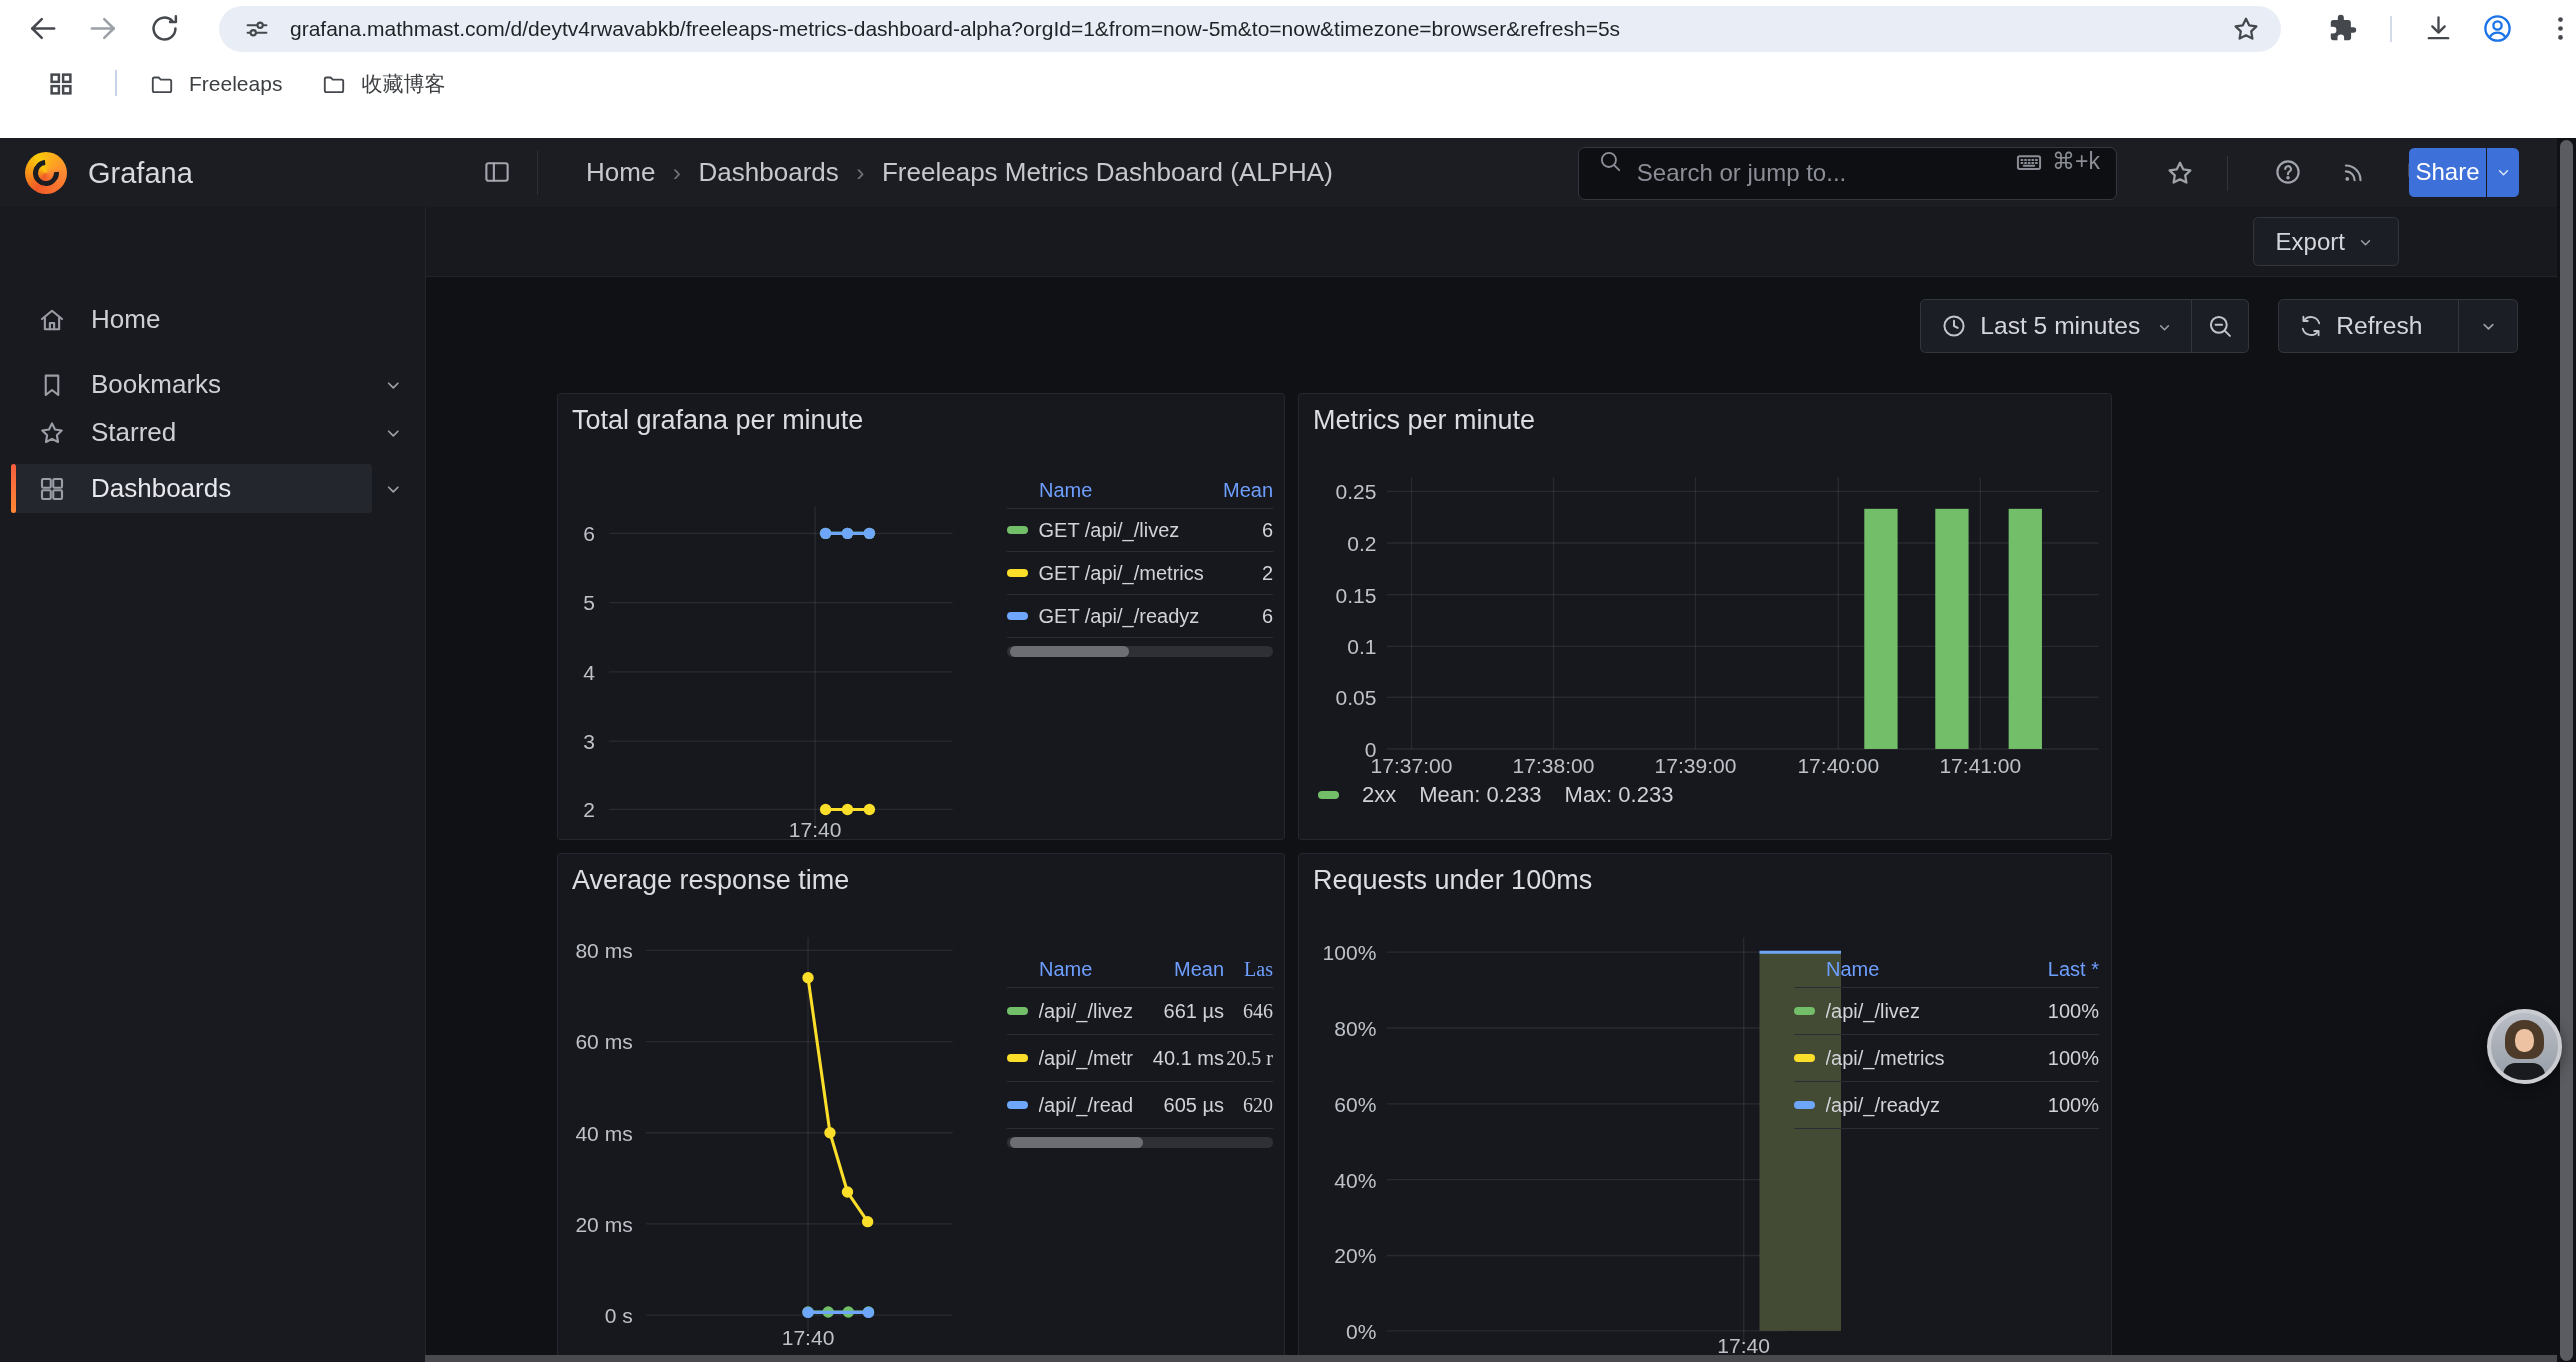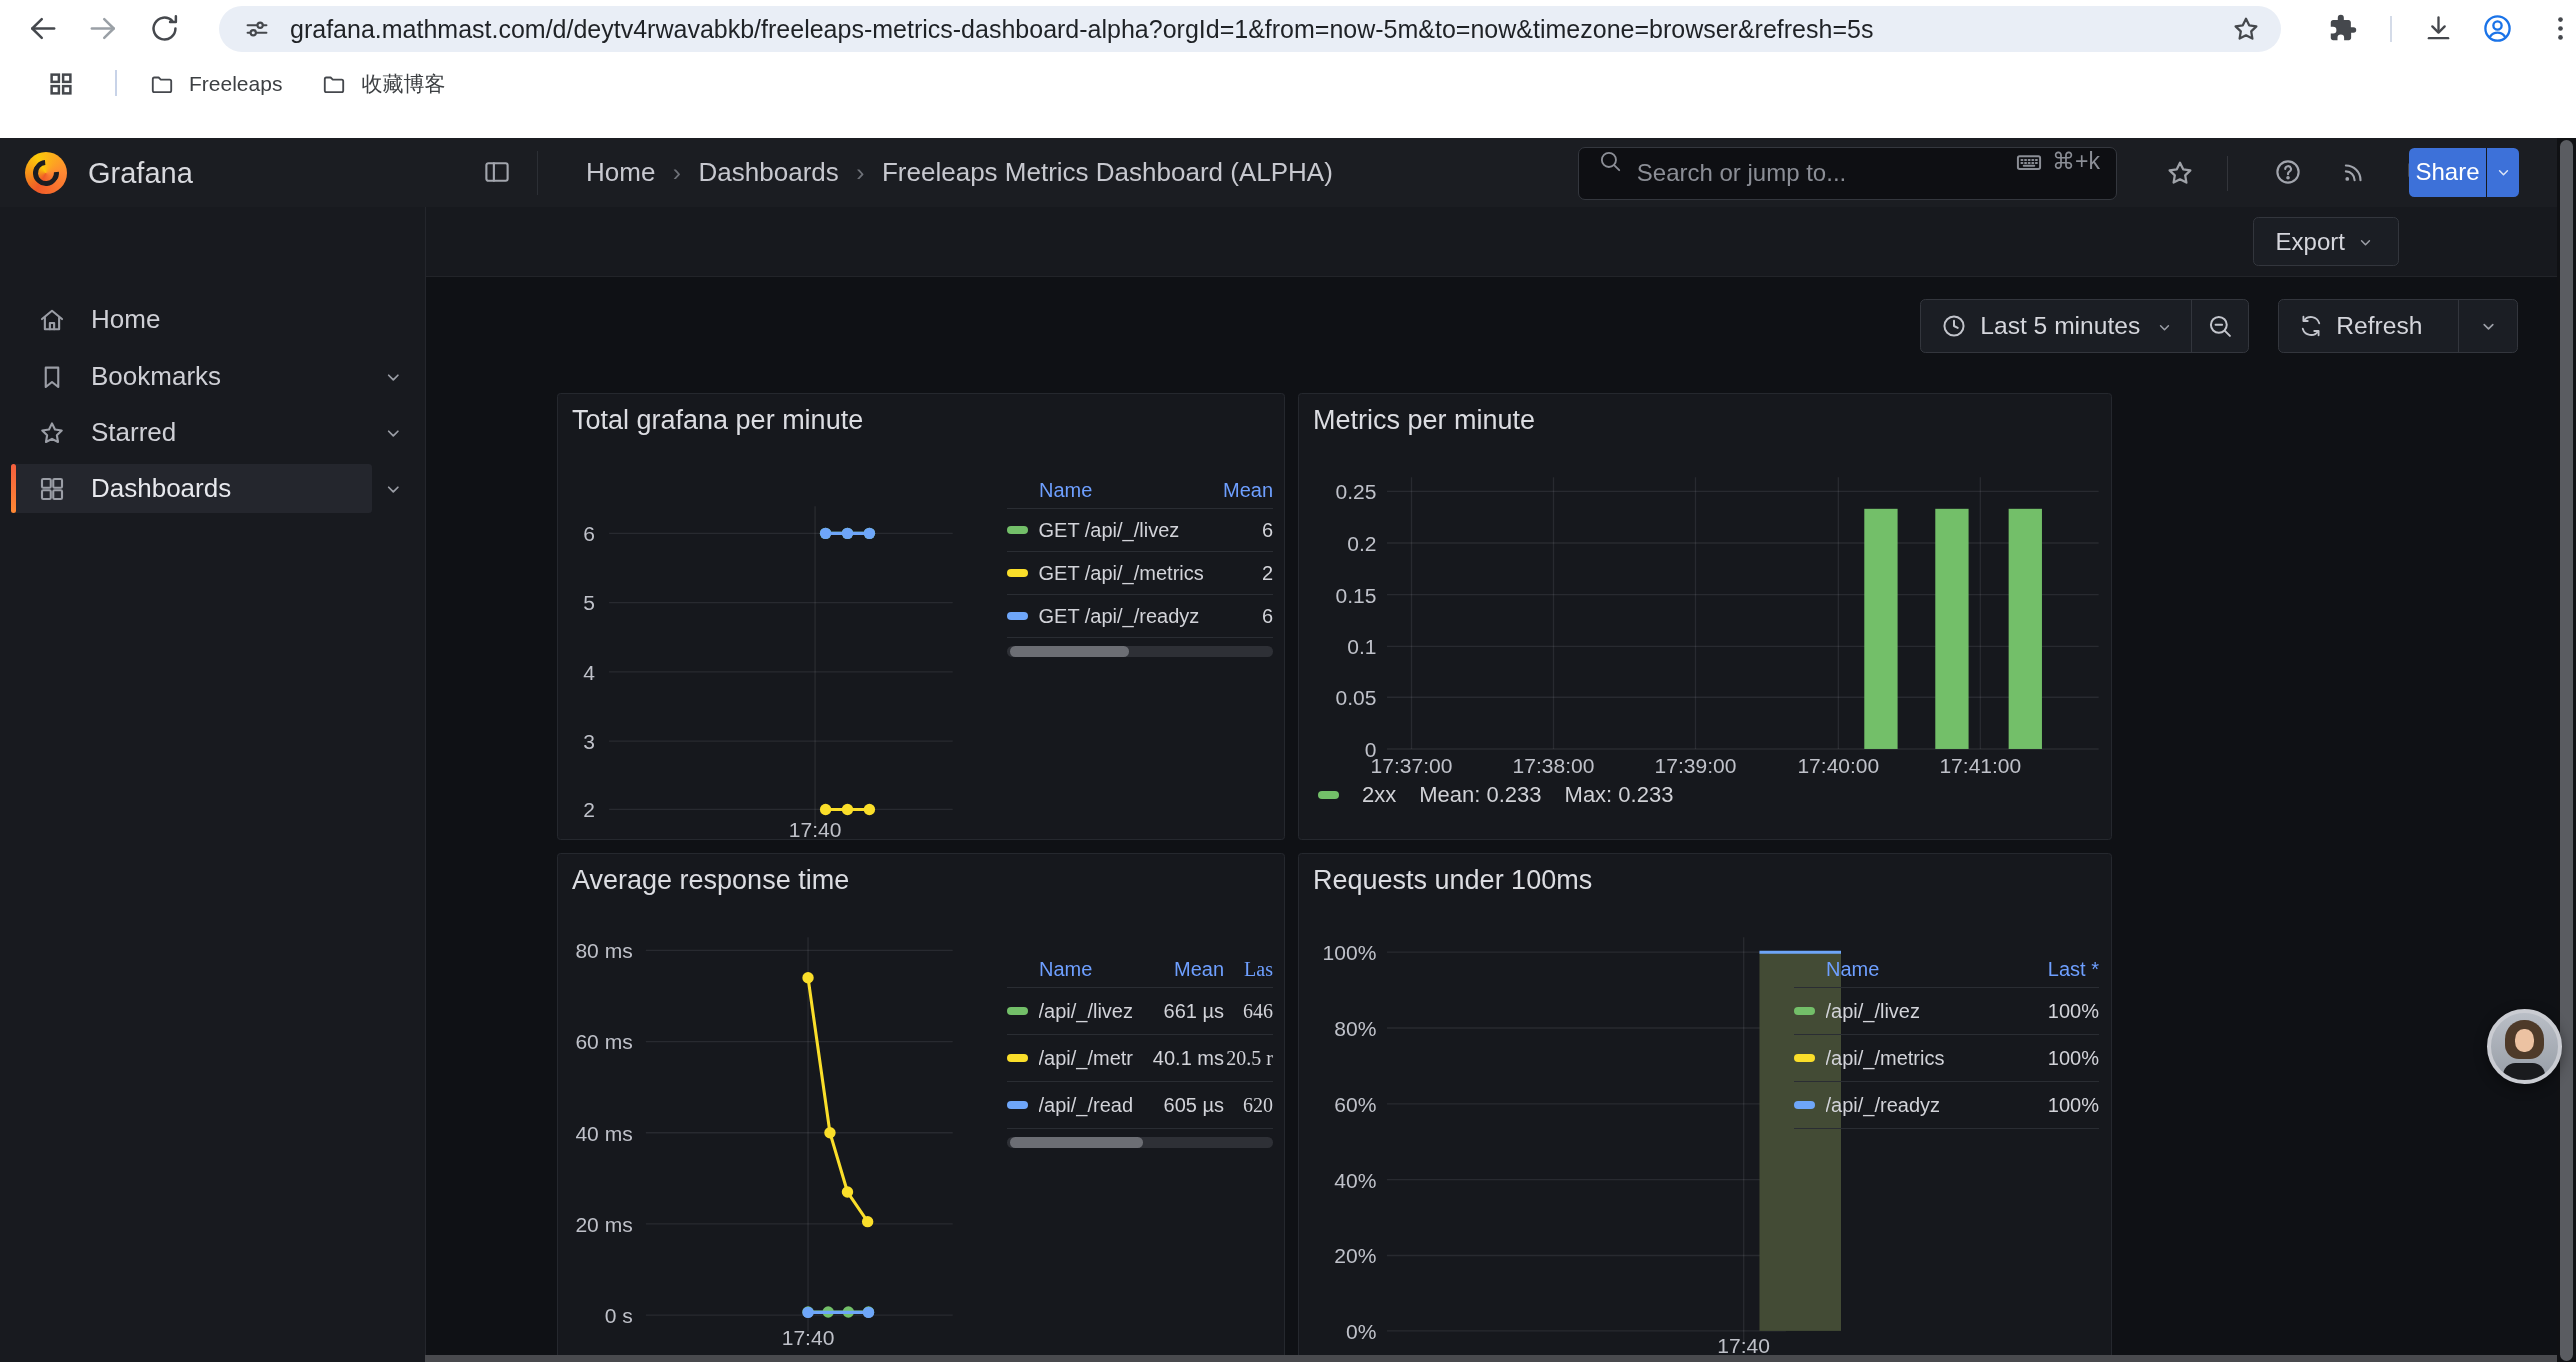--- a/index.html
+++ b/index.html
@@ -9,21 +9,21 @@
   
   #chrome{position:absolute;top:0;left:0;width:2576px;height:138px;background:#ffffff;}
   #chrome-row1{position:absolute;top:0;left:0;right:0;height:58px;}
   .nav-ic{position:absolute;width:35px;height:35px;top:11.4px;color:#45484d;}
   .nav-ic svg{width:100%;height:100%;}
   #omnibox{position:absolute;left:219px;top:6.1px;width:2062px;height:46px;background:#e9eef6;
            border-radius:23px;display:flex;align-items:center;}
   #omnibox .tune{width:30px;height:30px;margin-left:23px;color:#45484d;flex:0 0 auto;}
   #omnibox .tune svg{width:100%;height:100%;}
   #url-input{flex:1;margin-left:16px;border:none;background:transparent;outline:none;
-             font-family:"Liberation Sans",sans-serif;font-size:25px;color:#1f2226;}
+             font-family:"Liberation Sans",sans-serif;font-size:21px;color:#1f2226;}
   #omnibox .starbox{width:32px;height:32px;margin-right:19px;color:#45484d;flex:0 0 auto;}
   #omnibox .starbox svg{width:100%;height:100%;}
   .chrome-right-ic{position:absolute;top:12.3px;width:33px;height:33px;color:#45484d;}
   .chrome-right-ic svg{width:100%;height:100%;}
   #chrome-sep{position:absolute;left:2390px;top:16px;width:1.8px;height:26px;background:#d4dbe8;}
   #chrome-row2{position:absolute;top:58px;left:0;right:0;height:51px;}
   .bm-divider{position:absolute;left:115px;top:12.3px;width:1.8px;height:26px;background:#c8d3e8;}
   #apps-ic{position:absolute;left:46px;top:11.4px;width:30px;height:30px;color:#45484d;}
   #apps-ic svg{width:100%;height:100%;}
   #bookmarks{position:absolute;left:149px;top:0;height:51px;display:flex;align-items:center;gap:39px;}
@@ -288,21 +288,21 @@
 
   <div id="sidebar">
       <div class="sb-item" style="top: 88px;">
         <span class="sb-ic"><svg viewBox="0 0 24 24" fill="none" stroke="currentColor" stroke-width="1.7" stroke-linecap="round" stroke-linejoin="round">
             <path d="M4 11.2 12 4.6l8 6.6"></path>
             <path d="M6.3 10v9.4h11.4V10"></path>
             <path d="M10.3 19.4v-5h3.4v5"></path>
           </svg></span>
         <span class="sb-label">Home</span>
       </div>
-      <div class="sb-item" style="top: 145px;">
+      <div class="sb-item" style="top: 153px;">
         <span class="sb-ic"><svg viewBox="0 0 24 24" fill="none" stroke="currentColor" stroke-width="1.7" stroke-linecap="round" stroke-linejoin="round">
             <path d="M7 4.5h10V20l-5-4-5 4z"></path>
           </svg></span>
         <span class="sb-label">Bookmarks</span>
         <span class="sb-chev"><svg viewBox="0 0 24 24" fill="none" stroke="currentColor" stroke-width="1.7" stroke-linecap="round" stroke-linejoin="round">
             <path d="M7.5 10l4.5 4.5L16.5 10"></path>
           </svg></span>
       </div>
       <div class="sb-item" style="top: 201px;">
         <span class="sb-ic"><svg viewBox="0 0 24 24" fill="none" stroke="currentColor" stroke-width="1.7" stroke-linecap="round" stroke-linejoin="round">

